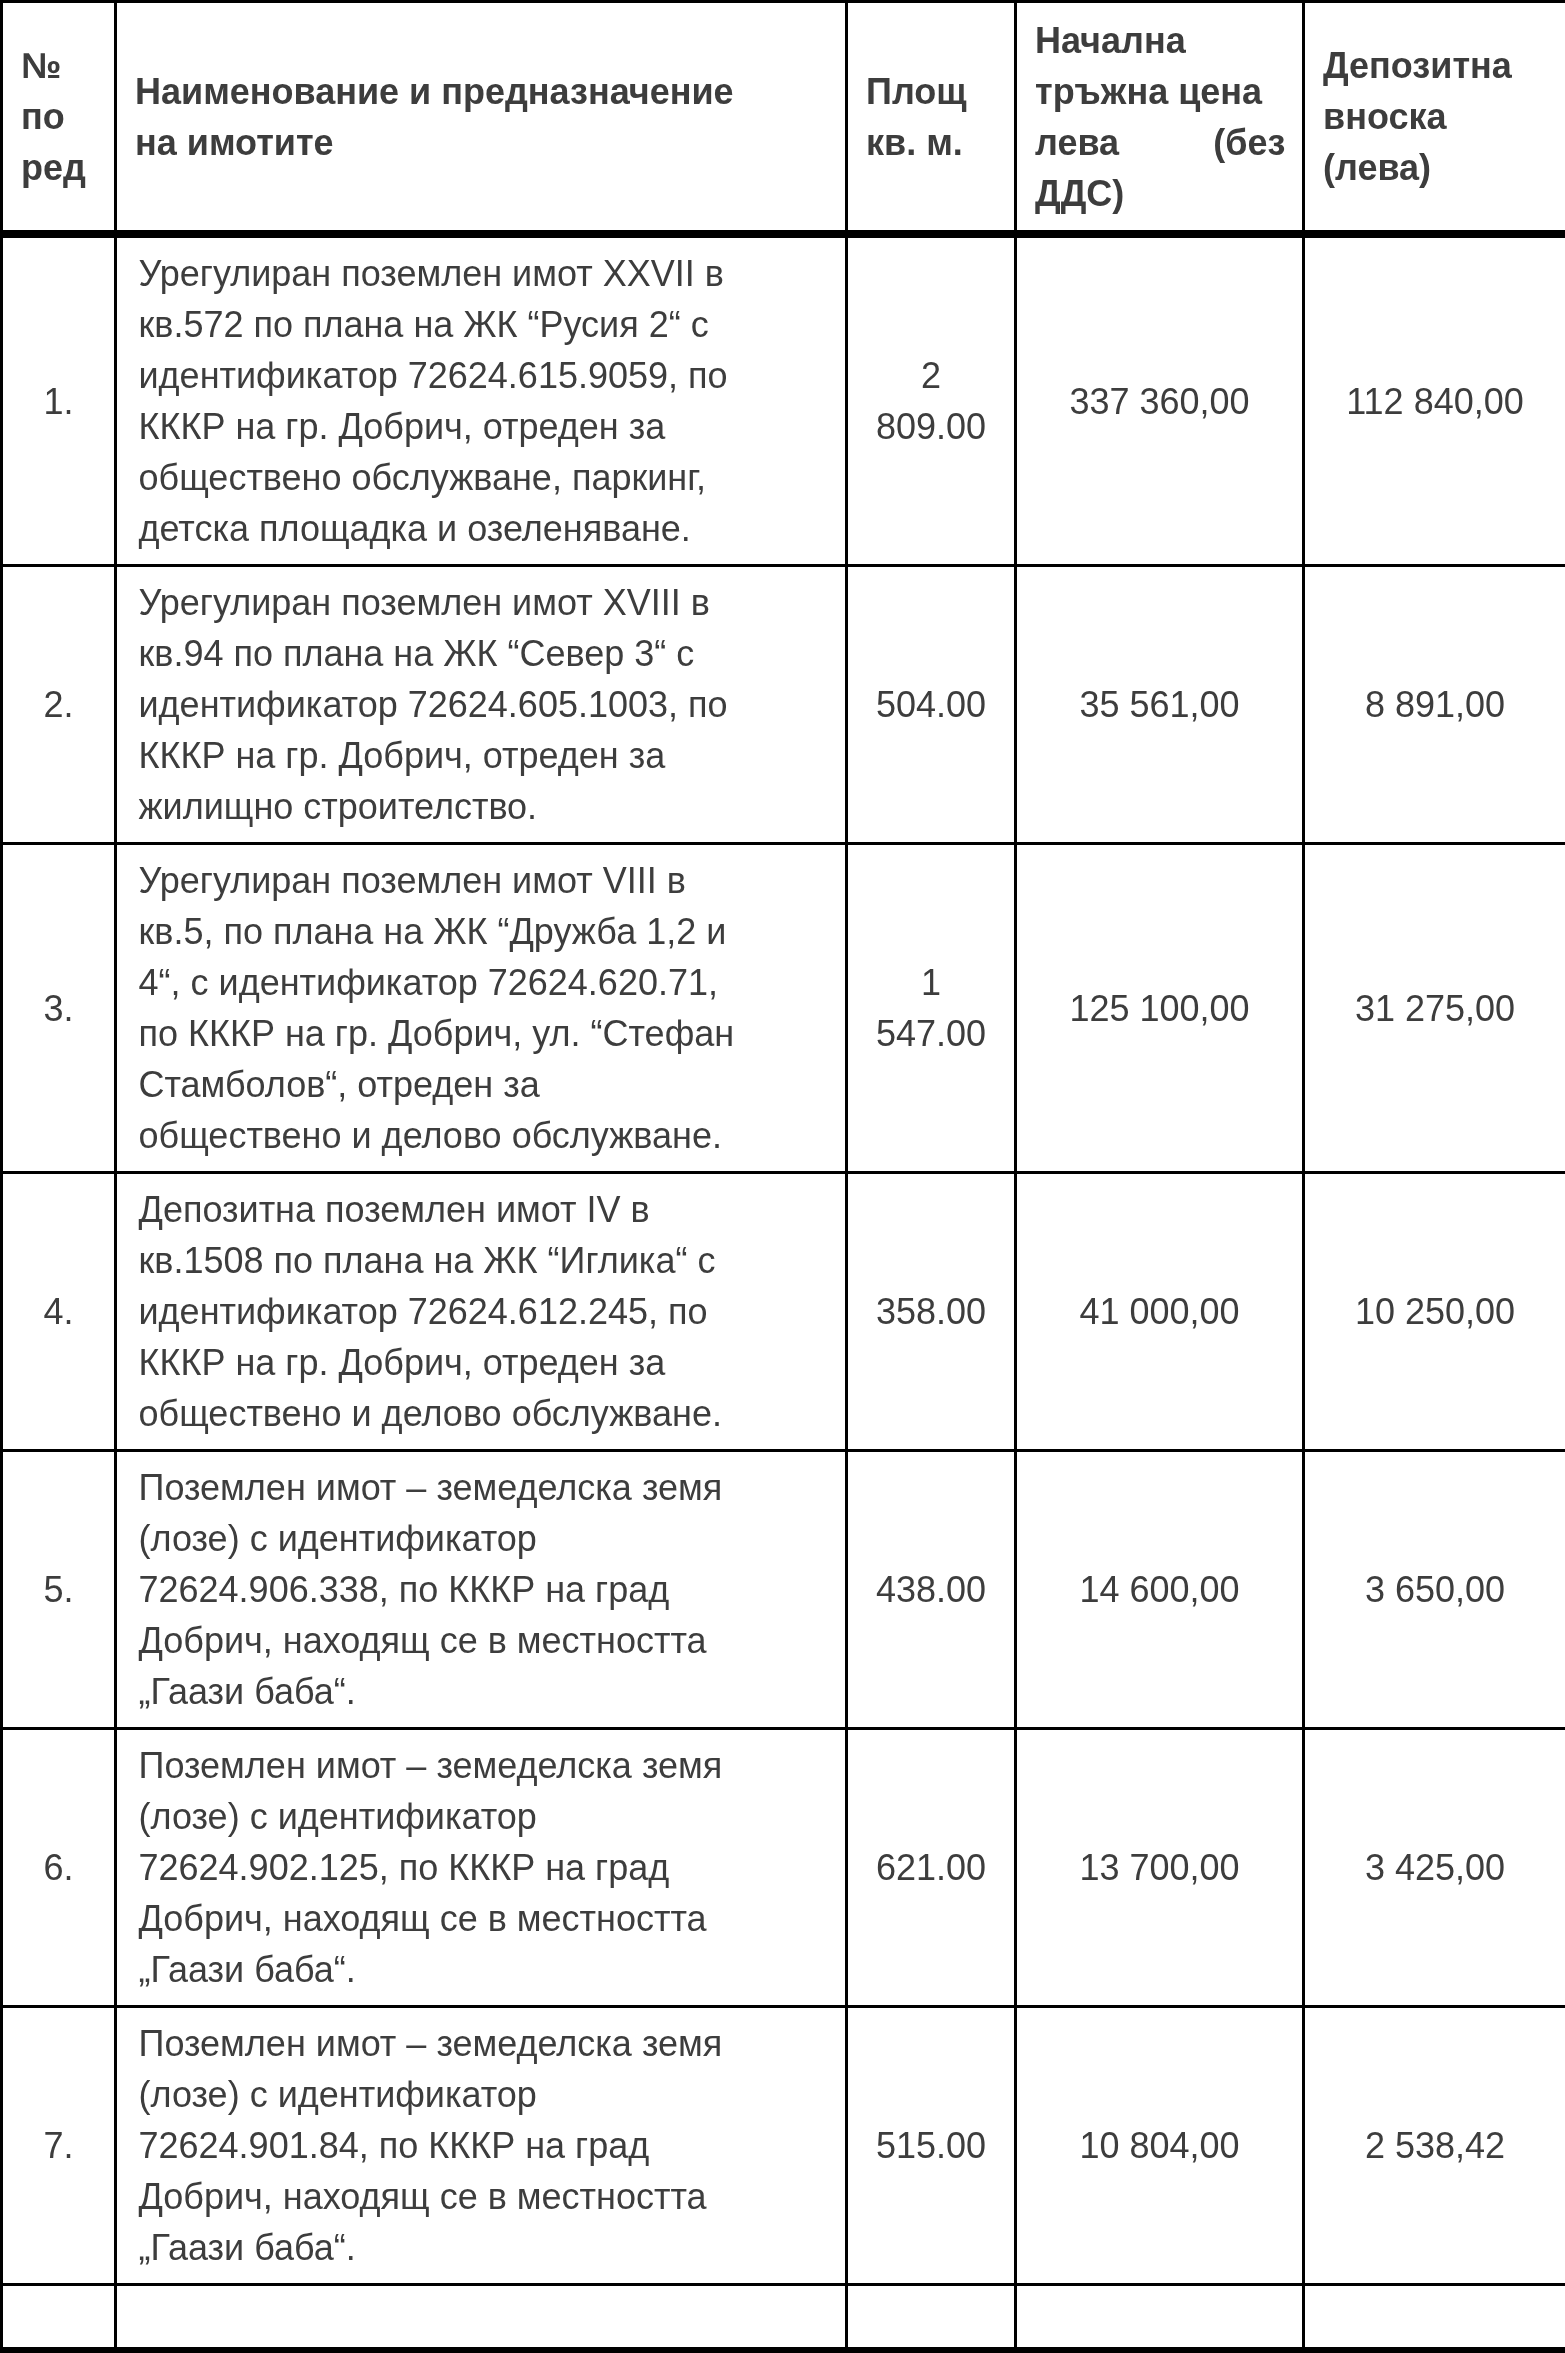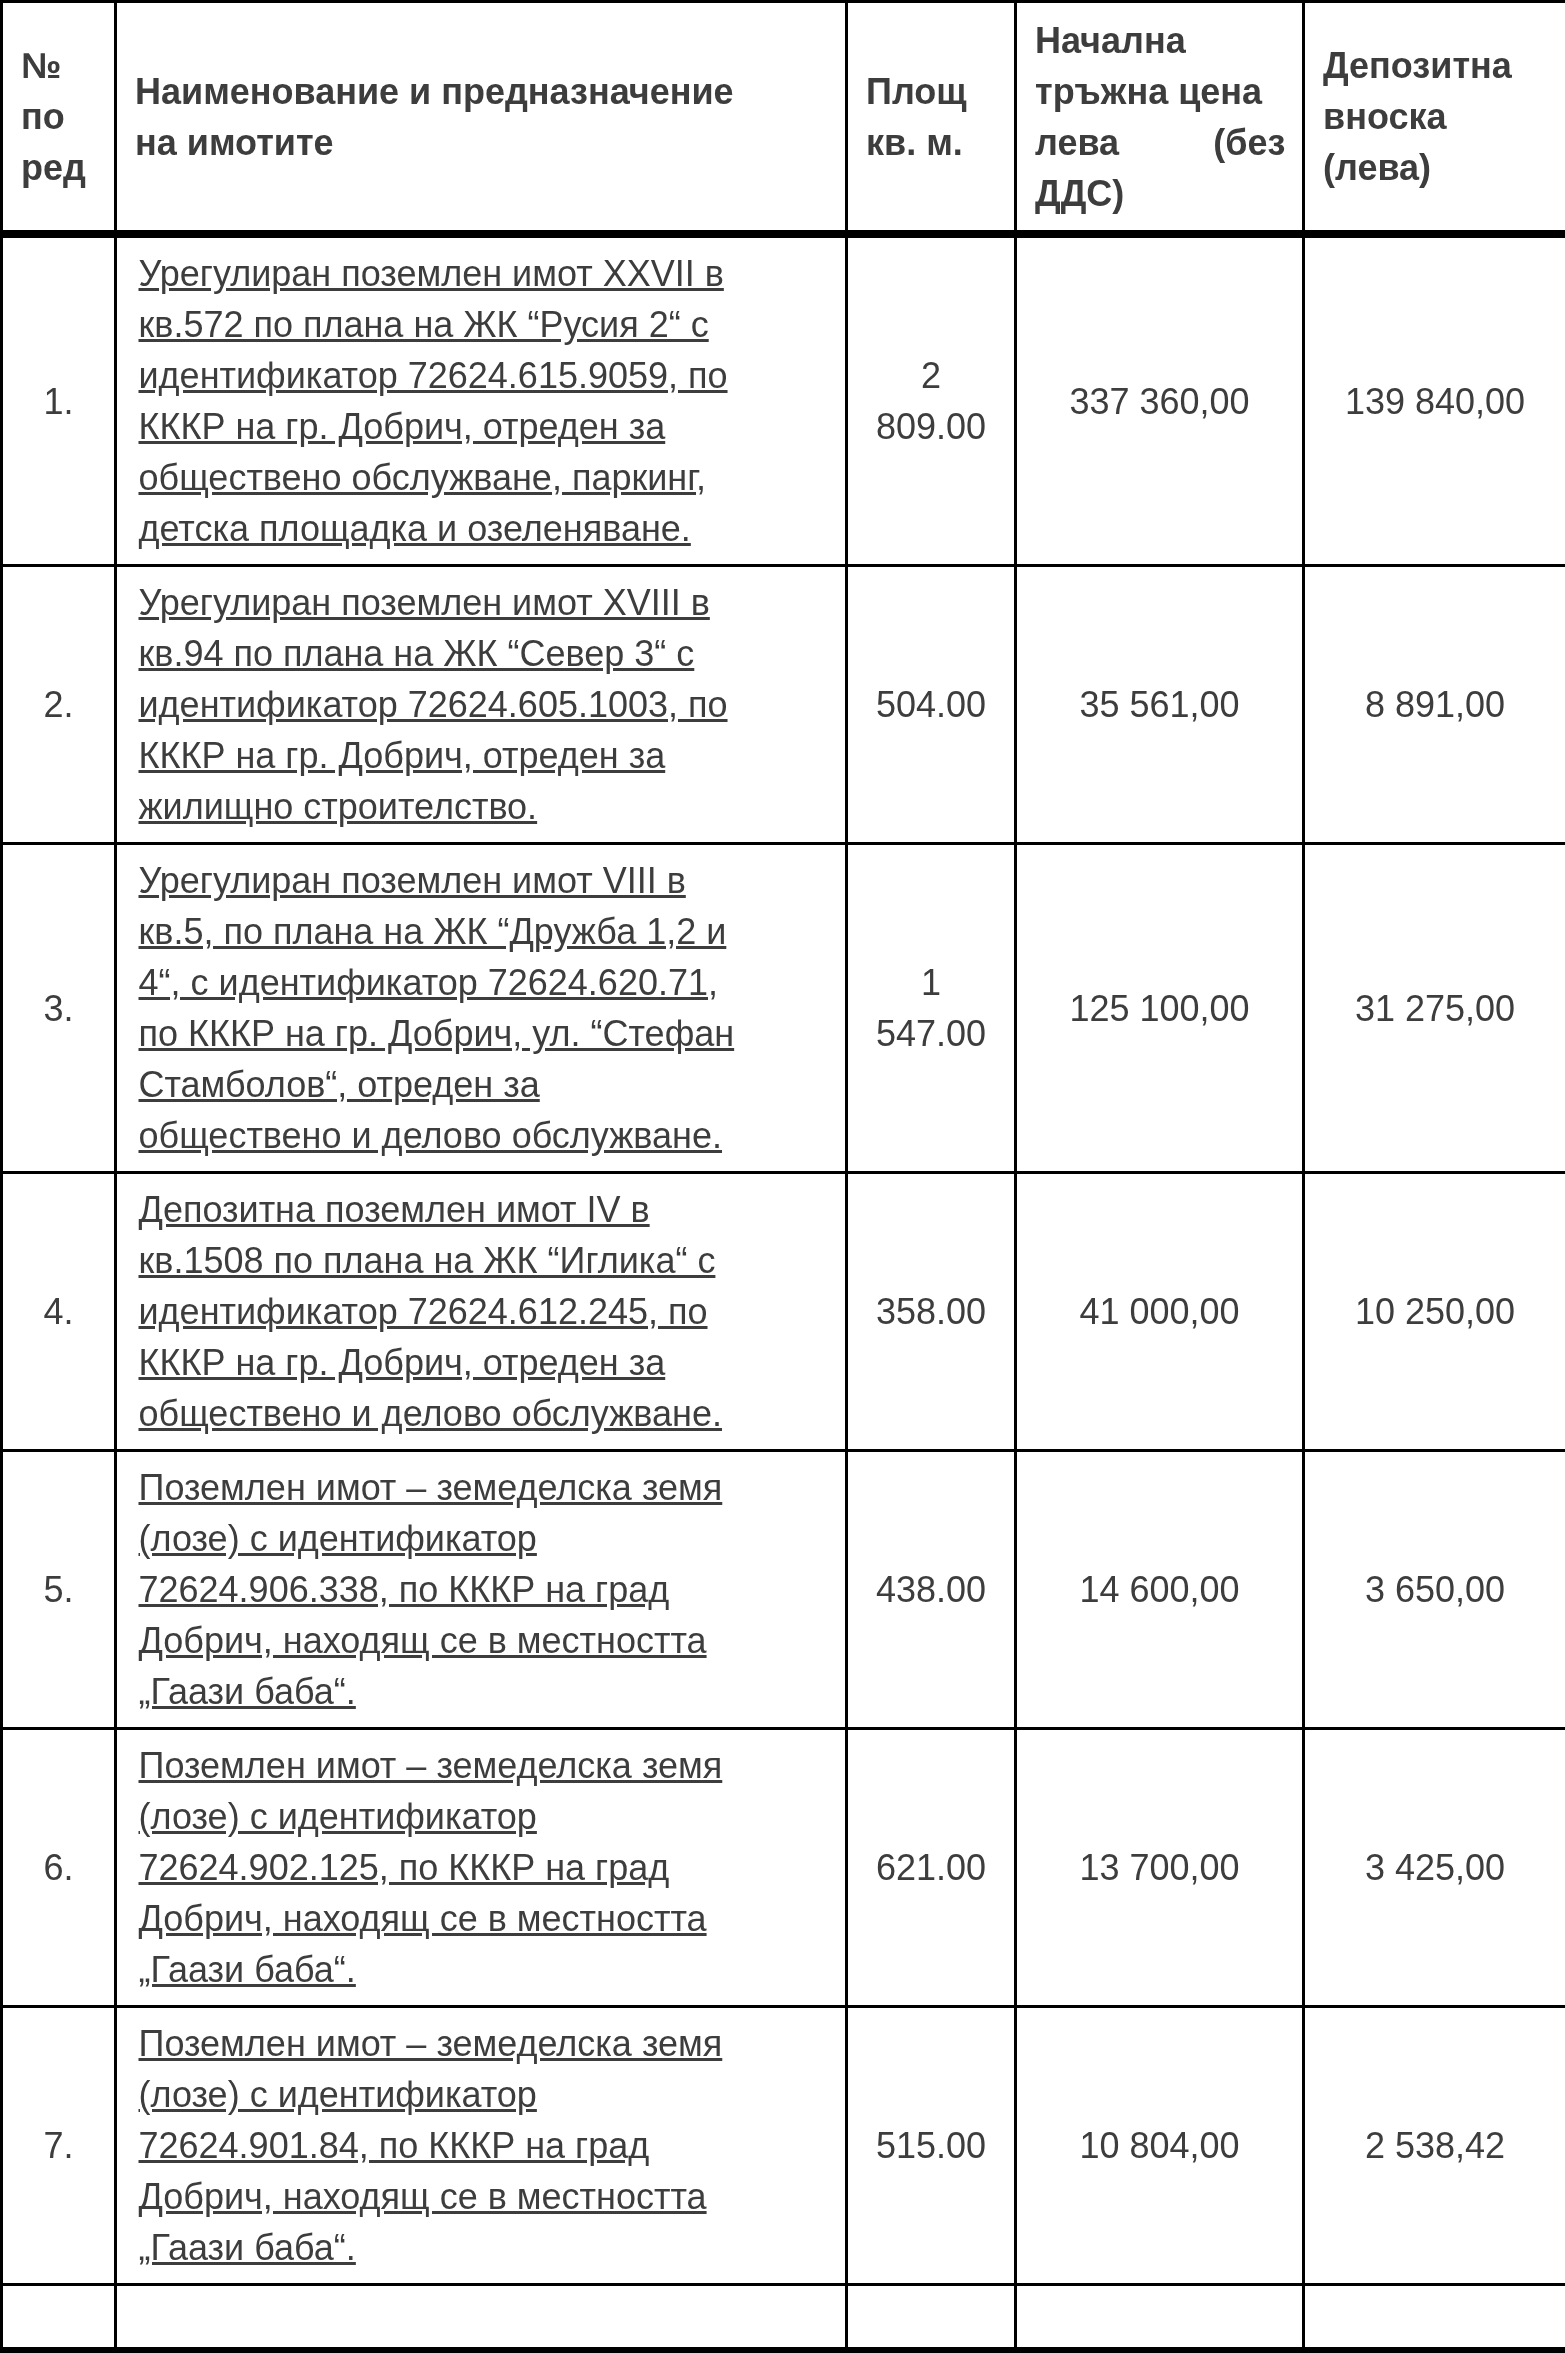--- a/index.html
+++ b/index.html
@@ -39,21 +39,20 @@
 
   td{
     font-size:36px;
     line-height:51px;
   }
   td.num{text-align:center;}
   td.desc{
     text-align:left;
     white-space:pre-line;
     padding:10px 25px 10px 21.5px;
-    text-decoration:underline;
   }
   td.area, td.price, td.deposit{
     text-align:center;
     white-space:pre-line;
   }
 
   tr.r1{height:311px;}
   tr.r2{height:258px;}
   tr.r3{height:311px;}
   tr.r4{height:265px;}
@@ -116,21 +115,21 @@
       <td class="num">1.</td>
       <td class="desc">Урегулиран поземлен имот XXVII в
 кв.572 по плана на ЖК “Русия 2“ с
 идентификатор 72624.615.9059, по
 КККР на гр. Добрич, отреден за
 обществено обслужване, паркинг,
 детска площадка и озеленяване.</td>
       <td class="area">2
 809.00</td>
       <td class="price">337 360,00</td>
-      <td class="deposit">139 840,00</td>
+      <td class="deposit">112 840,00</td>
     </tr>
     <tr class="r2">
       <td class="num">2.</td>
       <td class="desc">Урегулиран поземлен имот XVIII в
 кв.94 по плана на ЖК “Север 3“ с
 идентификатор 72624.605.1003, по
 КККР на гр. Добрич, отреден за
 жилищно строителство.</td>
       <td class="area">504.00</td>
       <td class="price">35 561,00</td>

